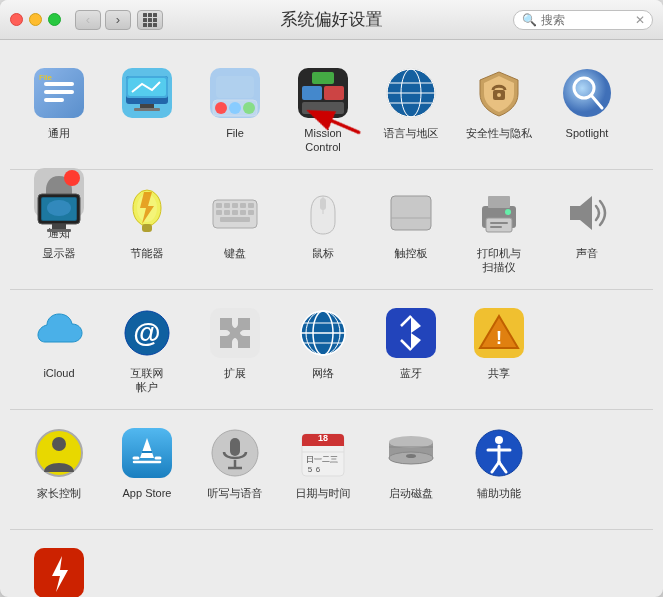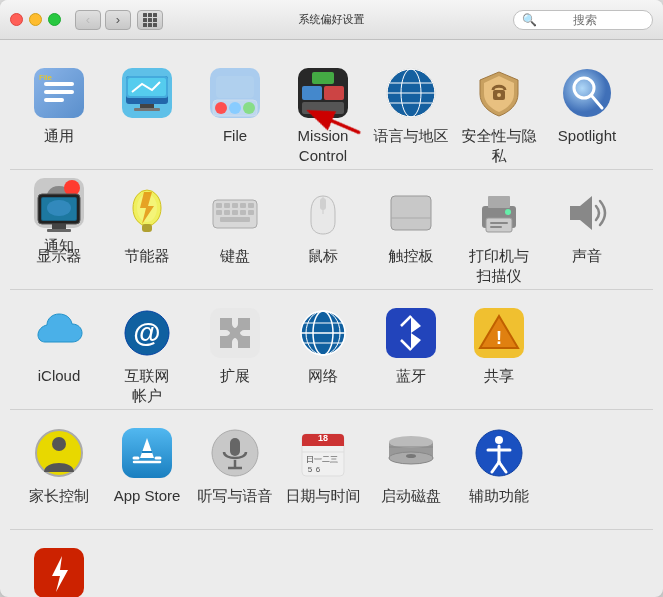--- a/index.html
+++ b/index.html
@@ -98,21 +98,21 @@
       width: 4px;
       height: 4px;
       background: #555;
       border-radius: 0.5px;
     }
 
     .titlebar-title {
       position: absolute;
       left: 50%;
       transform: translateX(-50%);
-      font-size: 11px;
+      font-size: 17px;
       font-weight: 500;
       color: #333;
     }
 
     .search-box {
       margin-left: auto;
       display: flex;
       align-items: center;
       background: white;
       border: 1px solid #c0c0c0;
@@ -127,21 +127,20 @@
       color: #999;
     }
 
     .search-input {
       border: none;
       outline: none;
       background: transparent;
       font-size: 12px;
       color: #be185d;
       width: 90px;
-      margin-left: 32px;
     }
 
     .search-clear {
       font-size: 12px;
       color: #999;
       cursor: pointer;
     }
 
     
     .content {
@@ -187,21 +186,21 @@
       height: 56px;
       margin-bottom: 5px;
       display: flex;
       align-items: center;
       justify-content: center;
       font-size: 40px;
       position: relative;
     }
 
     .icon-label {
-      font-size: 15px;
+      font-size: 11px;
       color: #333;
       line-height: 1.3;
       text-align: center;
     }
 
     
     .red-arrow {
       position: absolute;
       top: 95px;
       left: 308px;

